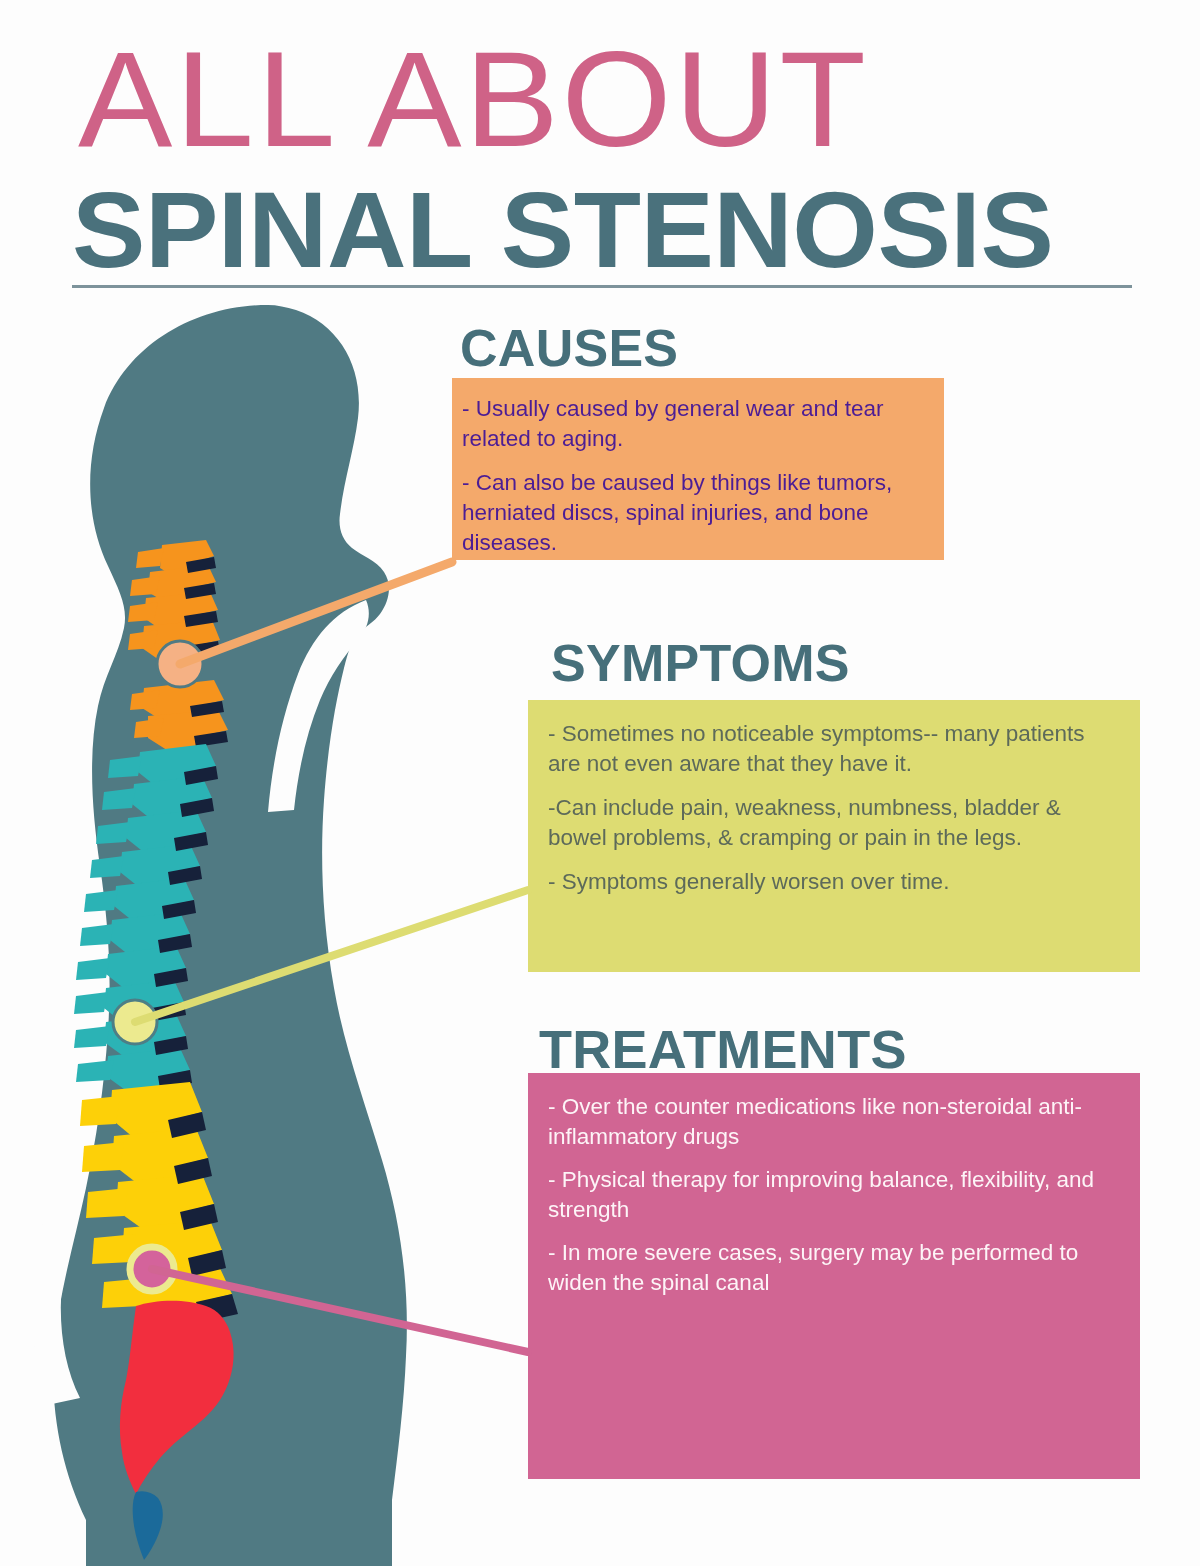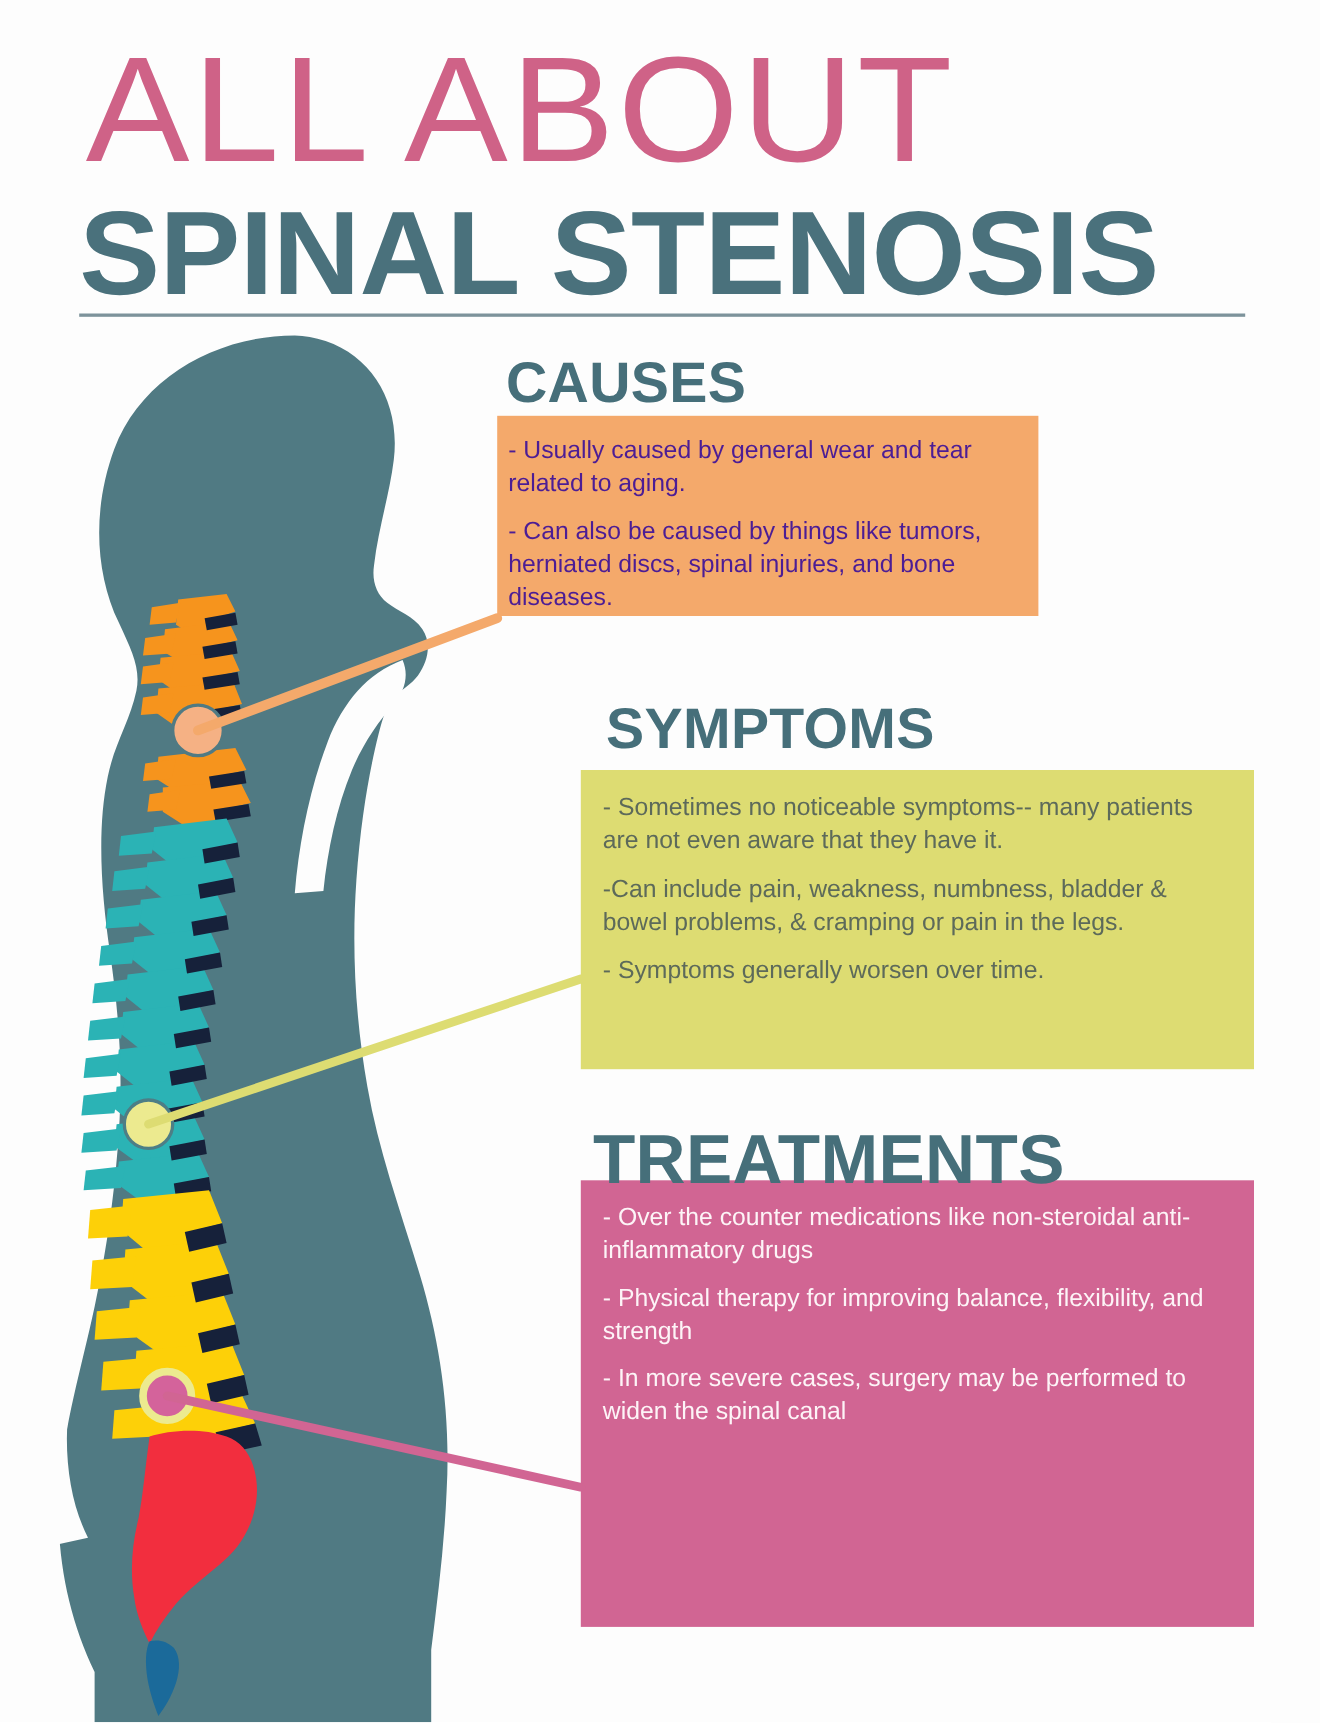--- a/index.html
+++ b/index.html
@@ -61,21 +61,21 @@
   .sec-heading {
     position: absolute;
     font-weight: 700;
     color: #466f7a;
     letter-spacing: 0.005em;
     white-space: nowrap;
     z-index: 6;
   }
   #heading-causes    { left: 460px; top: 318px; font-size: 52px; text-align: center; }
   #heading-symptoms  { left: 551px; top: 633px; font-size: 52px; }
-  #heading-treatments{ left: 539px; top: 1018px; font-size: 63px; }
+  #heading-treatments{ left: 539px; top: 1018px; font-size: 54px; }
 
   
   .info-box {
     position: absolute;
     z-index: 4;
     box-sizing: border-box;
   }
   .info-box p {
     margin: 0 0 14px 0;
     font-size: 22.5px;

